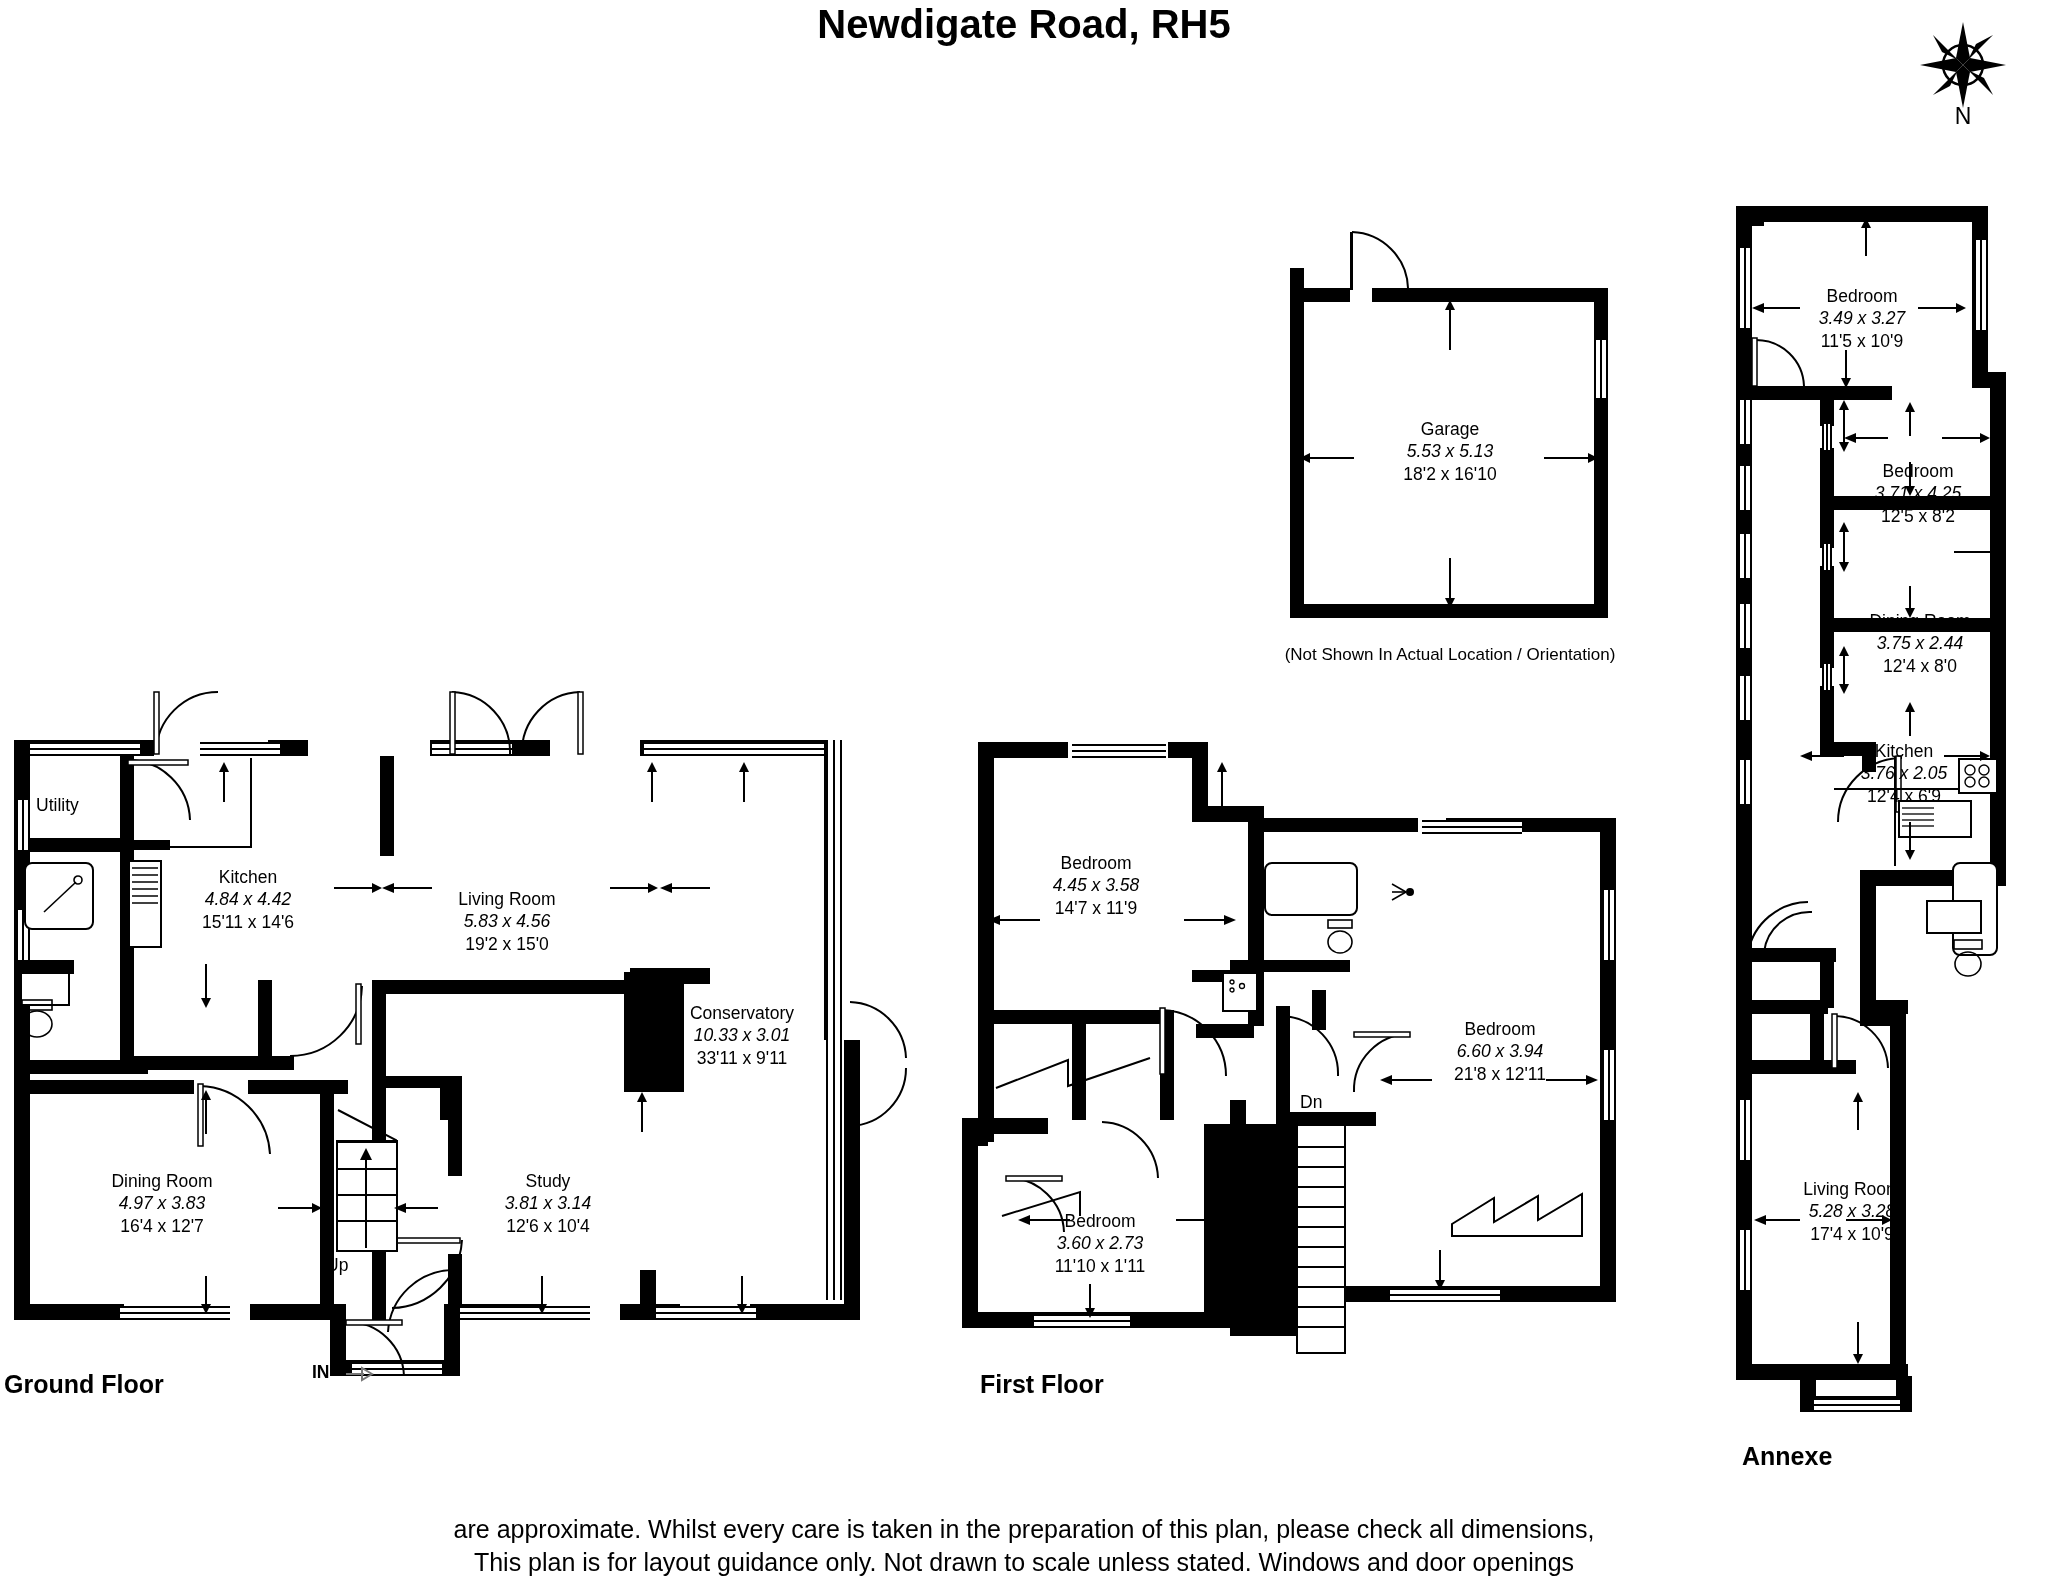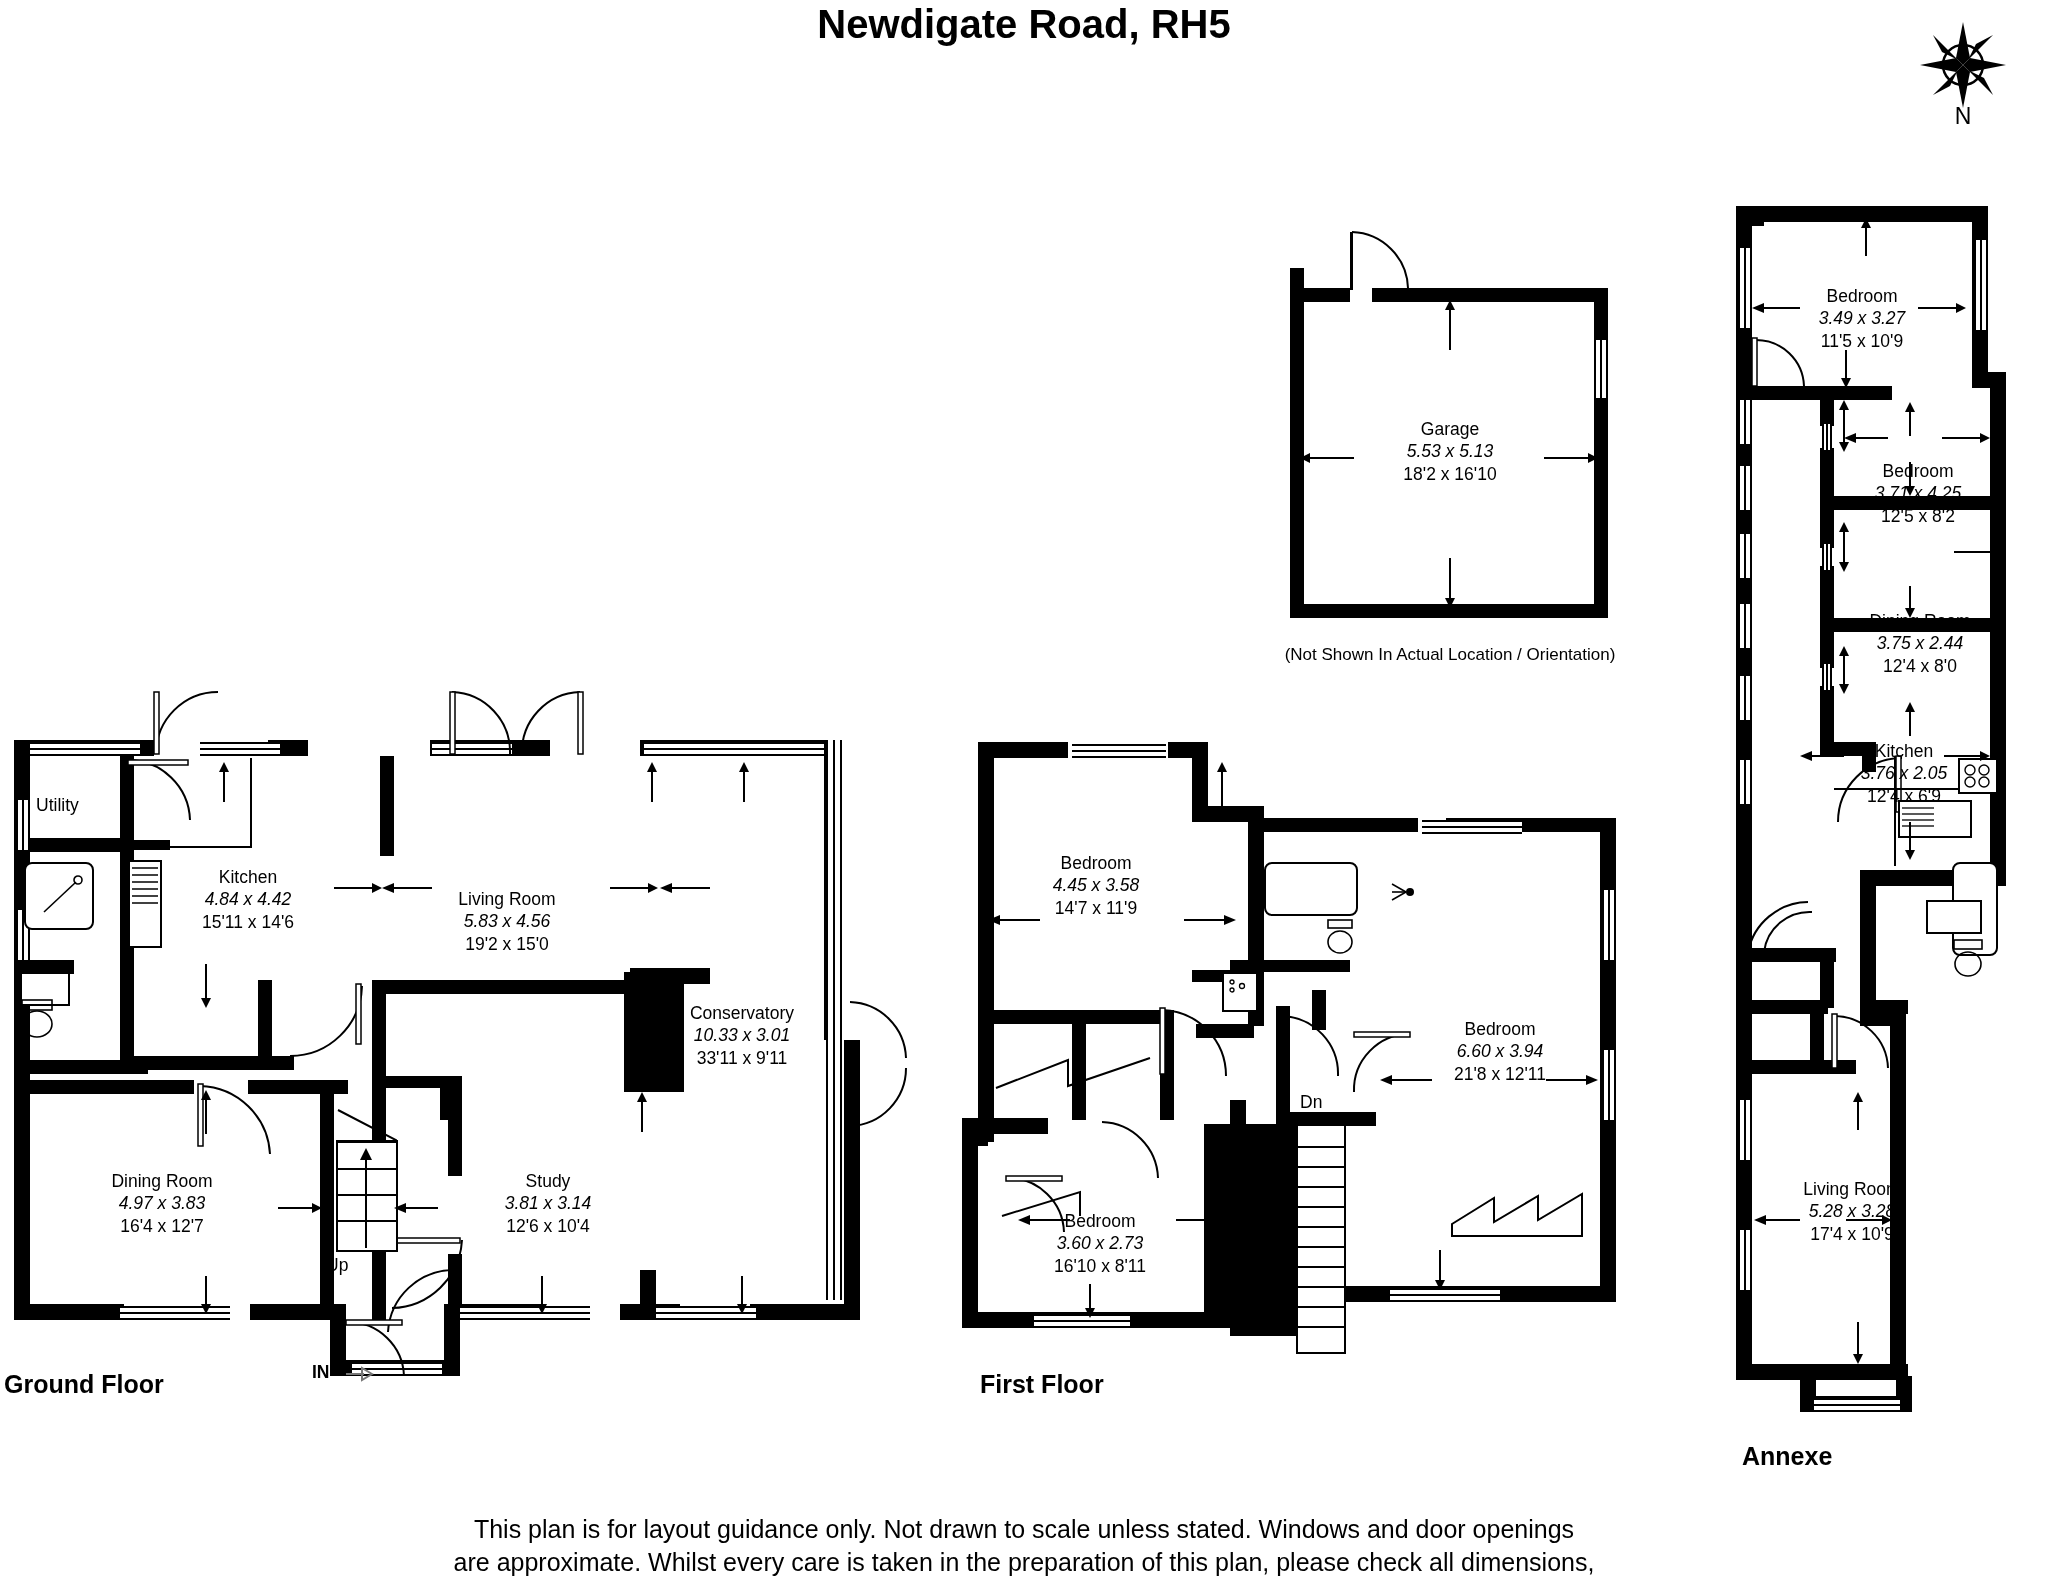--- a/index.html
+++ b/index.html
@@ -587,21 +587,21 @@
       <span class="f">14'7 x 11'9</span>
     </div>
     <div class="room-label" style="left:1500px; top:1018px;">
       <span class="nm">Bedroom</span>
       <span class="m">6.60 x 3.94</span>
       <span class="f">21'8 x 12'11</span>
     </div>
     <div class="room-label" style="left:1100px; top:1210px;">
       <span class="nm">Bedroom</span>
       <span class="m">3.60 x 2.73</span>
-      <span class="f">16'10 x 8'11</span>
+      <span class="f">11'10 x 1'11</span>
     </div>
     <div class="floor-title" style="left:980px; top:1370px;">First Floor</div>
   </div>
 
   <div>
 
     <div class="wall" style="left:1736px; top:206px; width:16px; height:1170px;"></div>
     <div class="wall" style="left:1736px; top:206px; width:250px; height:16px;"></div>
     <div class="wall" style="left:1972px; top:206px; width:16px; height:180px;"></div>
     <div class="wall" style="left:1972px; top:372px; width:30px; height:16px;"></div>
@@ -802,17 +802,17 @@
     </div>
     <div class="room-label" style="left:1852px; top:1178px;">
       <span class="nm">Living Room</span>
       <span class="m">5.28 x 3.28</span>
       <span class="f">17'4 x 10'9</span>
     </div>
     <div class="floor-title" style="left:1742px; top:1442px;">Annexe</div>
   </div>
 
   <div class="footer">
+    <div>are approximate. Whilst every care is taken in the preparation of this plan, please check all dimensions,</div>
     <div>This plan is for layout guidance only. Not drawn to scale unless stated. Windows and door openings</div>
-    <div>are approximate. Whilst every care is taken in the preparation of this plan, please check all dimensions,</div>
   </div>
 
 </div>
 
 </body></html>

